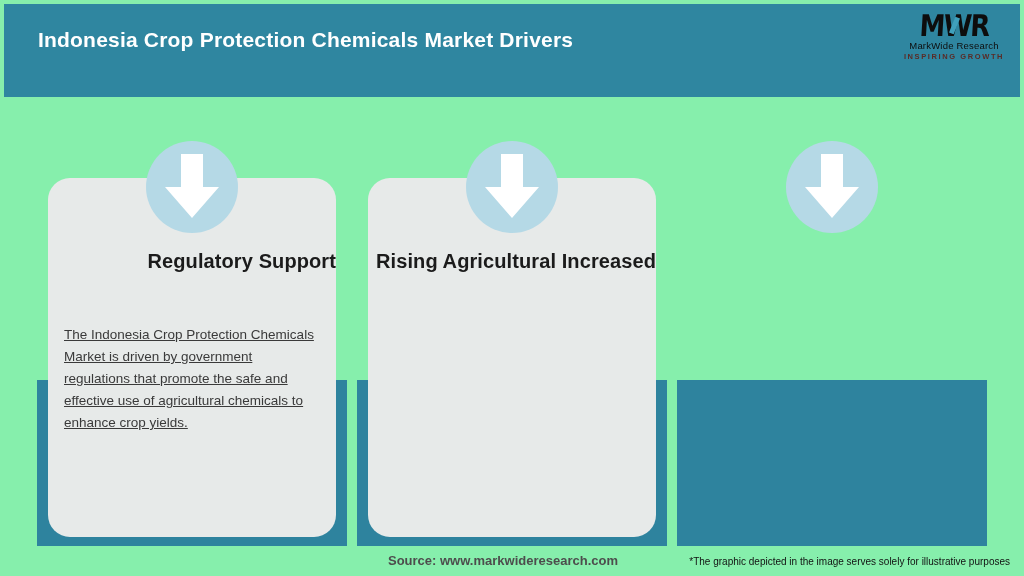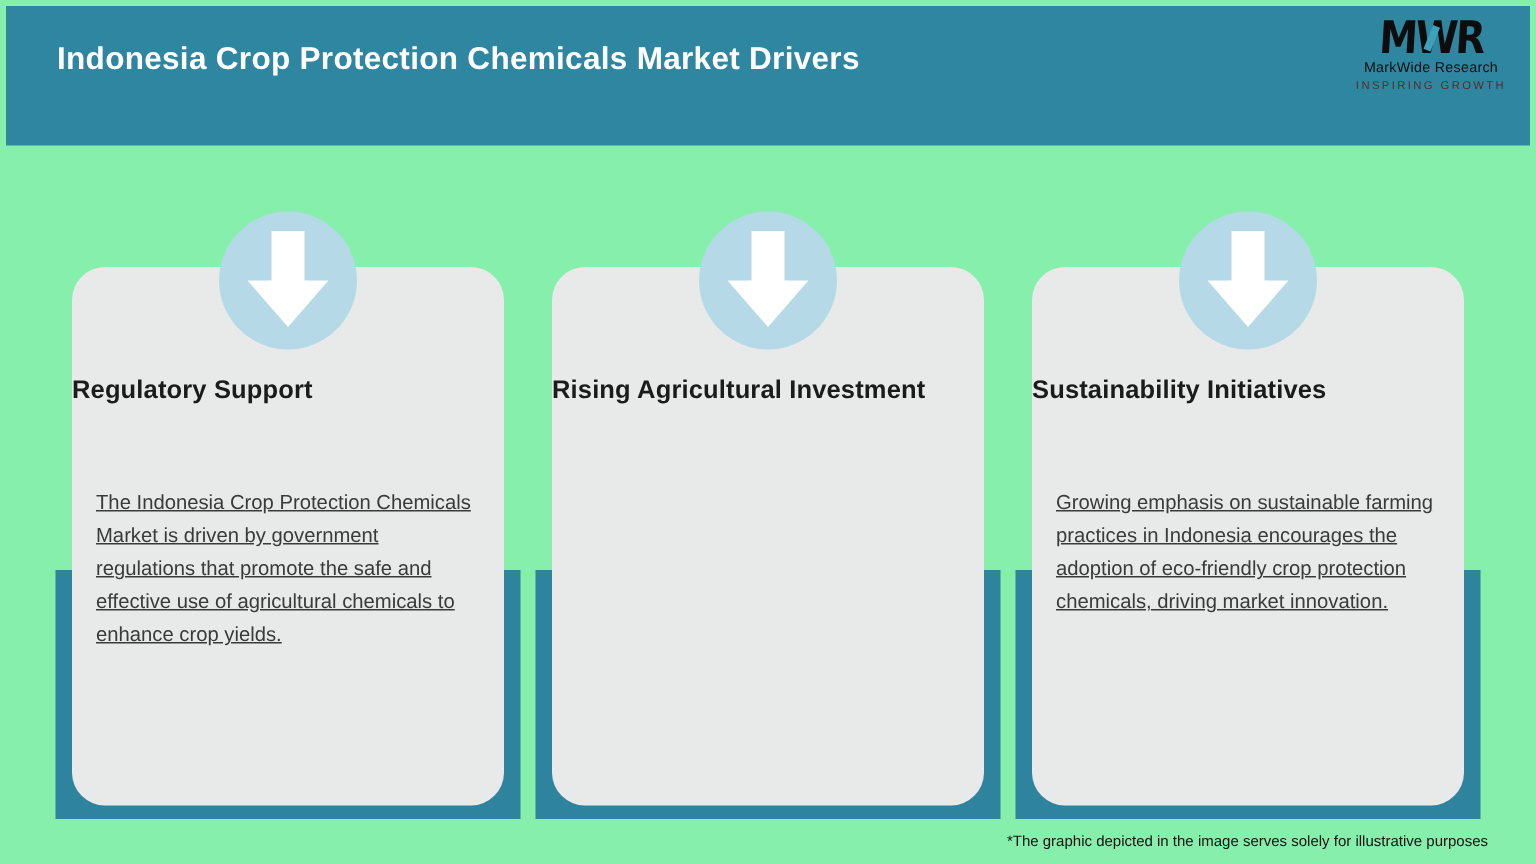--- a/index.html
+++ b/index.html
@@ -27,58 +27,58 @@
     transform:scaleX(.86) skewX(-4deg);
   }
   .w-accent{
     position:absolute;left:50px;top:8px;width:5px;height:17px;
     background:#3FA0BC;transform:rotate(22deg);
   }
   .logo-name{
     margin-top:-3px;font-size:9.5px;font-weight:normal;color:#0d0d0d;letter-spacing:.2px;
   }
   .logo-tagline{
-    font-size:7.5px;font-weight:normal;color:#5A2B26;letter-spacing:1.6px;margin-top:1px;
+    font-size:7.5px;font-weight:bold;color:#5A2B26;letter-spacing:1.6px;margin-top:1px;
   }
 
   
   .card-group{position:absolute;top:0;width:310px;height:576px;}
   .card-group.g0{left:37px;}
   .card-group.g1{left:357px;}
   .card-group.g2{left:677px;}
 
   .backing{
     position:absolute;left:0;right:0;top:380px;height:166px;
     background:#2E839E;
   }
   .card{
     position:absolute;left:11px;top:178px;width:288px;height:359px;
     background:#E7EAE9;border-radius:22px;
   }
   .card-title{
-    position:absolute;top:72px;left:0;right:0;text-align:left;
-    font-size:17px;font-weight:bold;color:#1b1b1b;letter-spacing:.1px;
+    position:absolute;top:72px;left:0;right:0;text-align:right;
+    font-size:20px;font-weight:bold;color:#1b1b1b;letter-spacing:.1px;
   }
   .card-body{
     position:absolute;top:146px;left:16px;right:14px;margin:0;
     font-size:13.5px;line-height:22px;color:#3a3a3a;text-decoration:underline;
   }
   .badge{
     position:absolute;top:141px;left:50%;transform:translateX(-50%);
     width:92px;height:92px;border-radius:50%;background:#B5D9E6;
   }
   .badge svg{display:block;width:92px;height:92px;}
 
   
   .source{
     position:absolute;left:503px;top:553px;transform:translateX(-50%);
     font-size:13px;font-weight:bold;color:#4d4d4d;white-space:nowrap;
   }
   .disclaimer{
-    position:absolute;right:32px;top:556px;
+    position:absolute;right:14px;top:556px;
     font-size:10px;color:#111111;white-space:nowrap;
   }
 </style>
 </head>
 <body>
 
 <div class="canvas">
 
   <header class="header">
     <h1 class="page-title">Indonesia Crop Protection Chemicals Market Drivers</h1>
@@ -101,37 +101,34 @@
     <div class="badge">
       <svg viewBox="0 0 92 92">
         <polygon points="35,13 57,13 57,46 73,46 46,77 19,46 35,46" fill="#ffffff"></polygon>
       </svg>
     </div>
   </div>
 
   <div class="card-group g1">
     <div class="backing"></div>
     <div class="card">
-      <div class="card-title">Rising Agricultural Investment</div>
+      <div class="card-title">Rising Agricultural Increased</div>
     </div>
     <div class="badge">
       <svg viewBox="0 0 92 92">
         <polygon points="35,13 57,13 57,46 73,46 46,77 19,46 35,46" fill="#ffffff"></polygon>
       </svg>
     </div>
   </div>
 
   <div class="card-group g2">
     <div class="backing"></div>
-    <div class="card">
-      <div class="card-title">Sustainability Initiatives</div>
-      <p class="card-body">Growing emphasis on sustainable farming practices in Indonesia encourages the adoption of eco-friendly crop protection chemicals, driving market innovation.</p>
-    </div>
     <div class="badge">
       <svg viewBox="0 0 92 92">
         <polygon points="35,13 57,13 57,46 73,46 46,77 19,46 35,46" fill="#ffffff"></polygon>
       </svg>
     </div>
   </div>
 
+  <div class="source">Source: www.markwideresearch.com</div>
   <div class="disclaimer">*The graphic depicted in the image serves solely for illustrative purposes</div>
 
 </div>
 
 </body></html>

